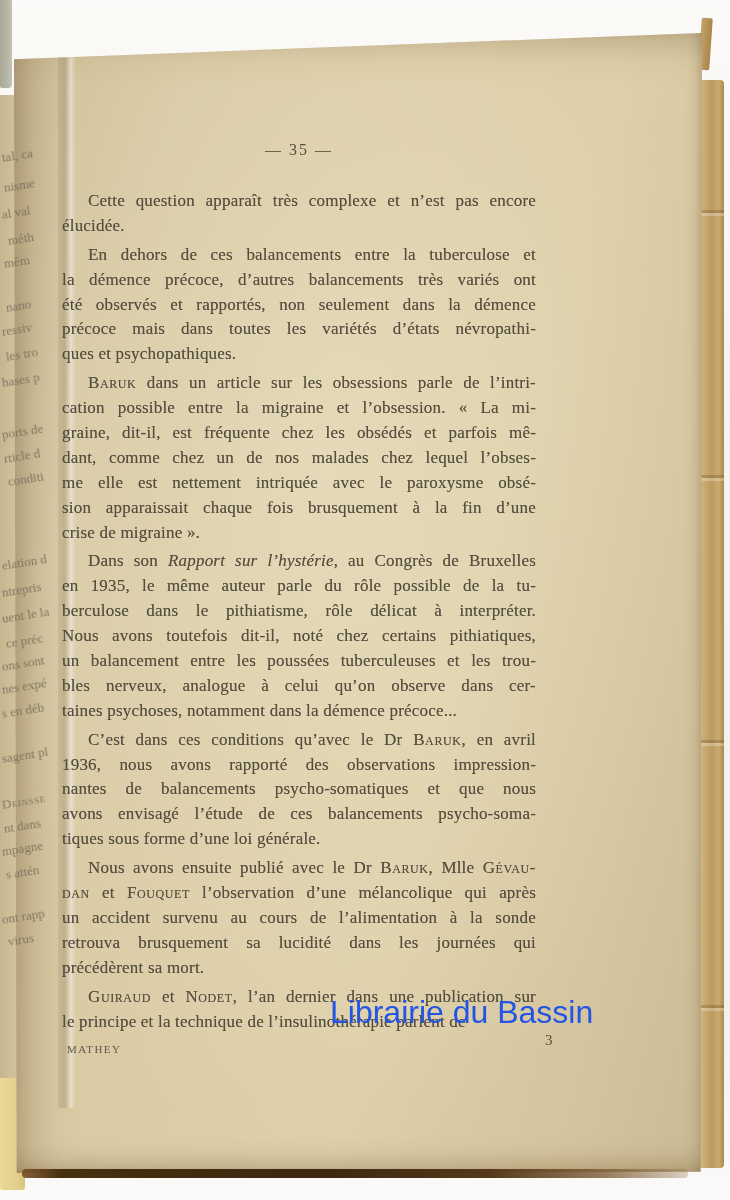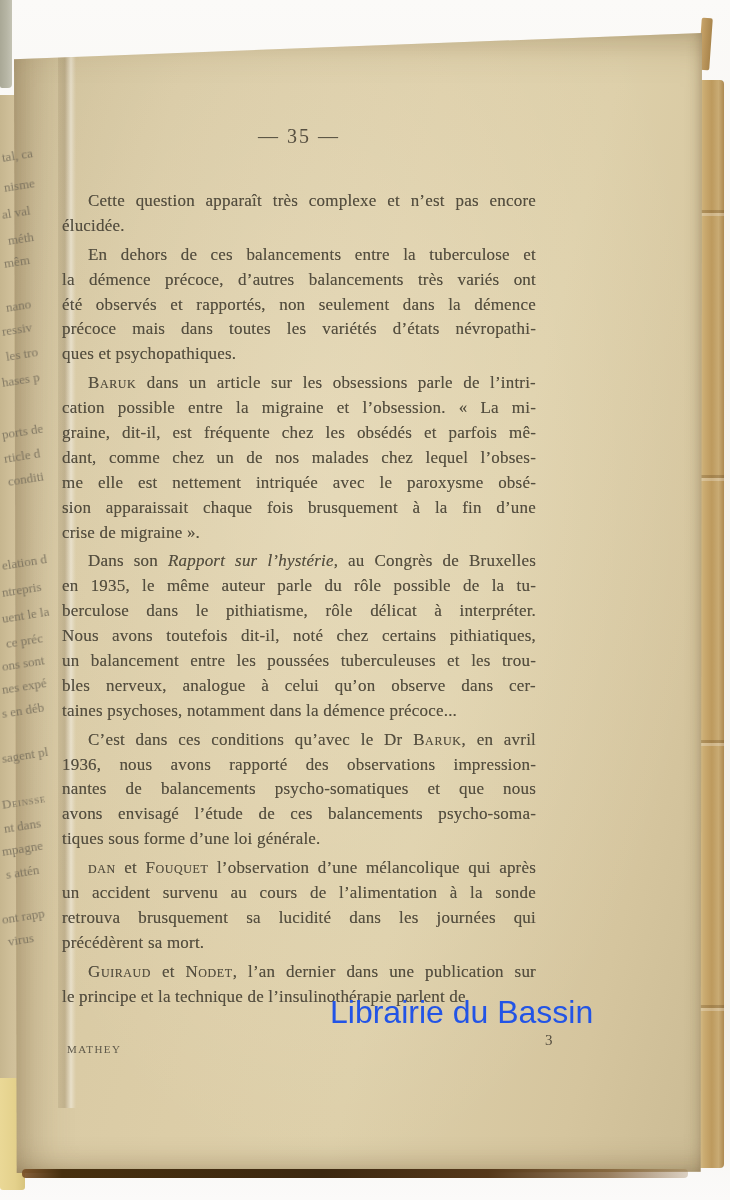--- a/index.html
+++ b/index.html
@@ -64,22 +64,22 @@
       inset 0 32px 42px -28px rgba(125,100,58,.40),
       inset 0 -20px 32px -20px rgba(100,75,40,.48);
   }
   .crease{
     position:absolute;left:44px;top:15px;width:18px;height:1060px;
     background:linear-gradient(90deg,rgba(85,63,30,.10) 0%,rgba(70,52,24,.16) 38%,rgba(255,255,255,.40) 72%,rgba(255,255,255,0) 100%);
   }
 
   
   .page-header{
-    position:absolute;left:44px;top:92px;width:482px;
-    text-align:center;font-size:20px;color:#564f40;letter-spacing:2px;
+    position:absolute;left:44px;top:108px;width:482px;
+    text-align:center;font-size:16px;color:#564f40;letter-spacing:2px;
   }
   .text-block{
     position:absolute;left:44px;top:152px;width:482px;
     font-size:17px;color:#544e3f;letter-spacing:.2px;
     text-shadow:0 0 .6px rgba(84,78,63,.55);
   }
   .para{margin:4px;}
   .line{
     height:24.9px;line-height:24.9px;white-space:nowrap;
     text-align:justify;text-align-last:justify;
@@ -161,20 +161,21 @@
           <div class="line last"><span>taines psychoses, notamment dans la démence précoce...</span></div>
         </div>
         <div class="para">
           <div class="line"><span>C’est dans ces conditions qu’avec le Dr </span><span class="sc">Baruk</span><span>, en avril</span></div>
           <div class="line"><span>1936, nous avons rapporté des observations impression-</span></div>
           <div class="line"><span>nantes de balancements psycho-somatiques et que nous</span></div>
           <div class="line"><span>avons envisagé l’étude de ces balancements psycho-soma-</span></div>
           <div class="line last"><span>tiques sous forme d’une loi générale.</span></div>
         </div>
         <div class="para">
+          <div class="line"><span>Nous avons ensuite publié avec le Dr </span><span class="sc">Baruk</span><span>, Mlle </span><span class="sc">Gévau-</span></div>
           <div class="line"><span class="sc">dan</span><span> et </span><span class="sc">Fouquet</span><span> l’observation d’une mélancolique qui après</span></div>
           <div class="line"><span>un accident survenu au cours de l’alimentation à la sonde</span></div>
           <div class="line"><span>retrouva brusquement sa lucidité dans les journées qui</span></div>
           <div class="line last"><span>précédèrent sa mort.</span></div>
         </div>
         <div class="para">
           <div class="line"><span class="sc">Guiraud</span><span> et </span><span class="sc">Nodet</span><span>, l’an dernier dans une publication sur</span></div>
           <div class="line last"><span>le principe et la technique de l’insulinothérapie parlent de</span></div>
         </div>
       </div>

